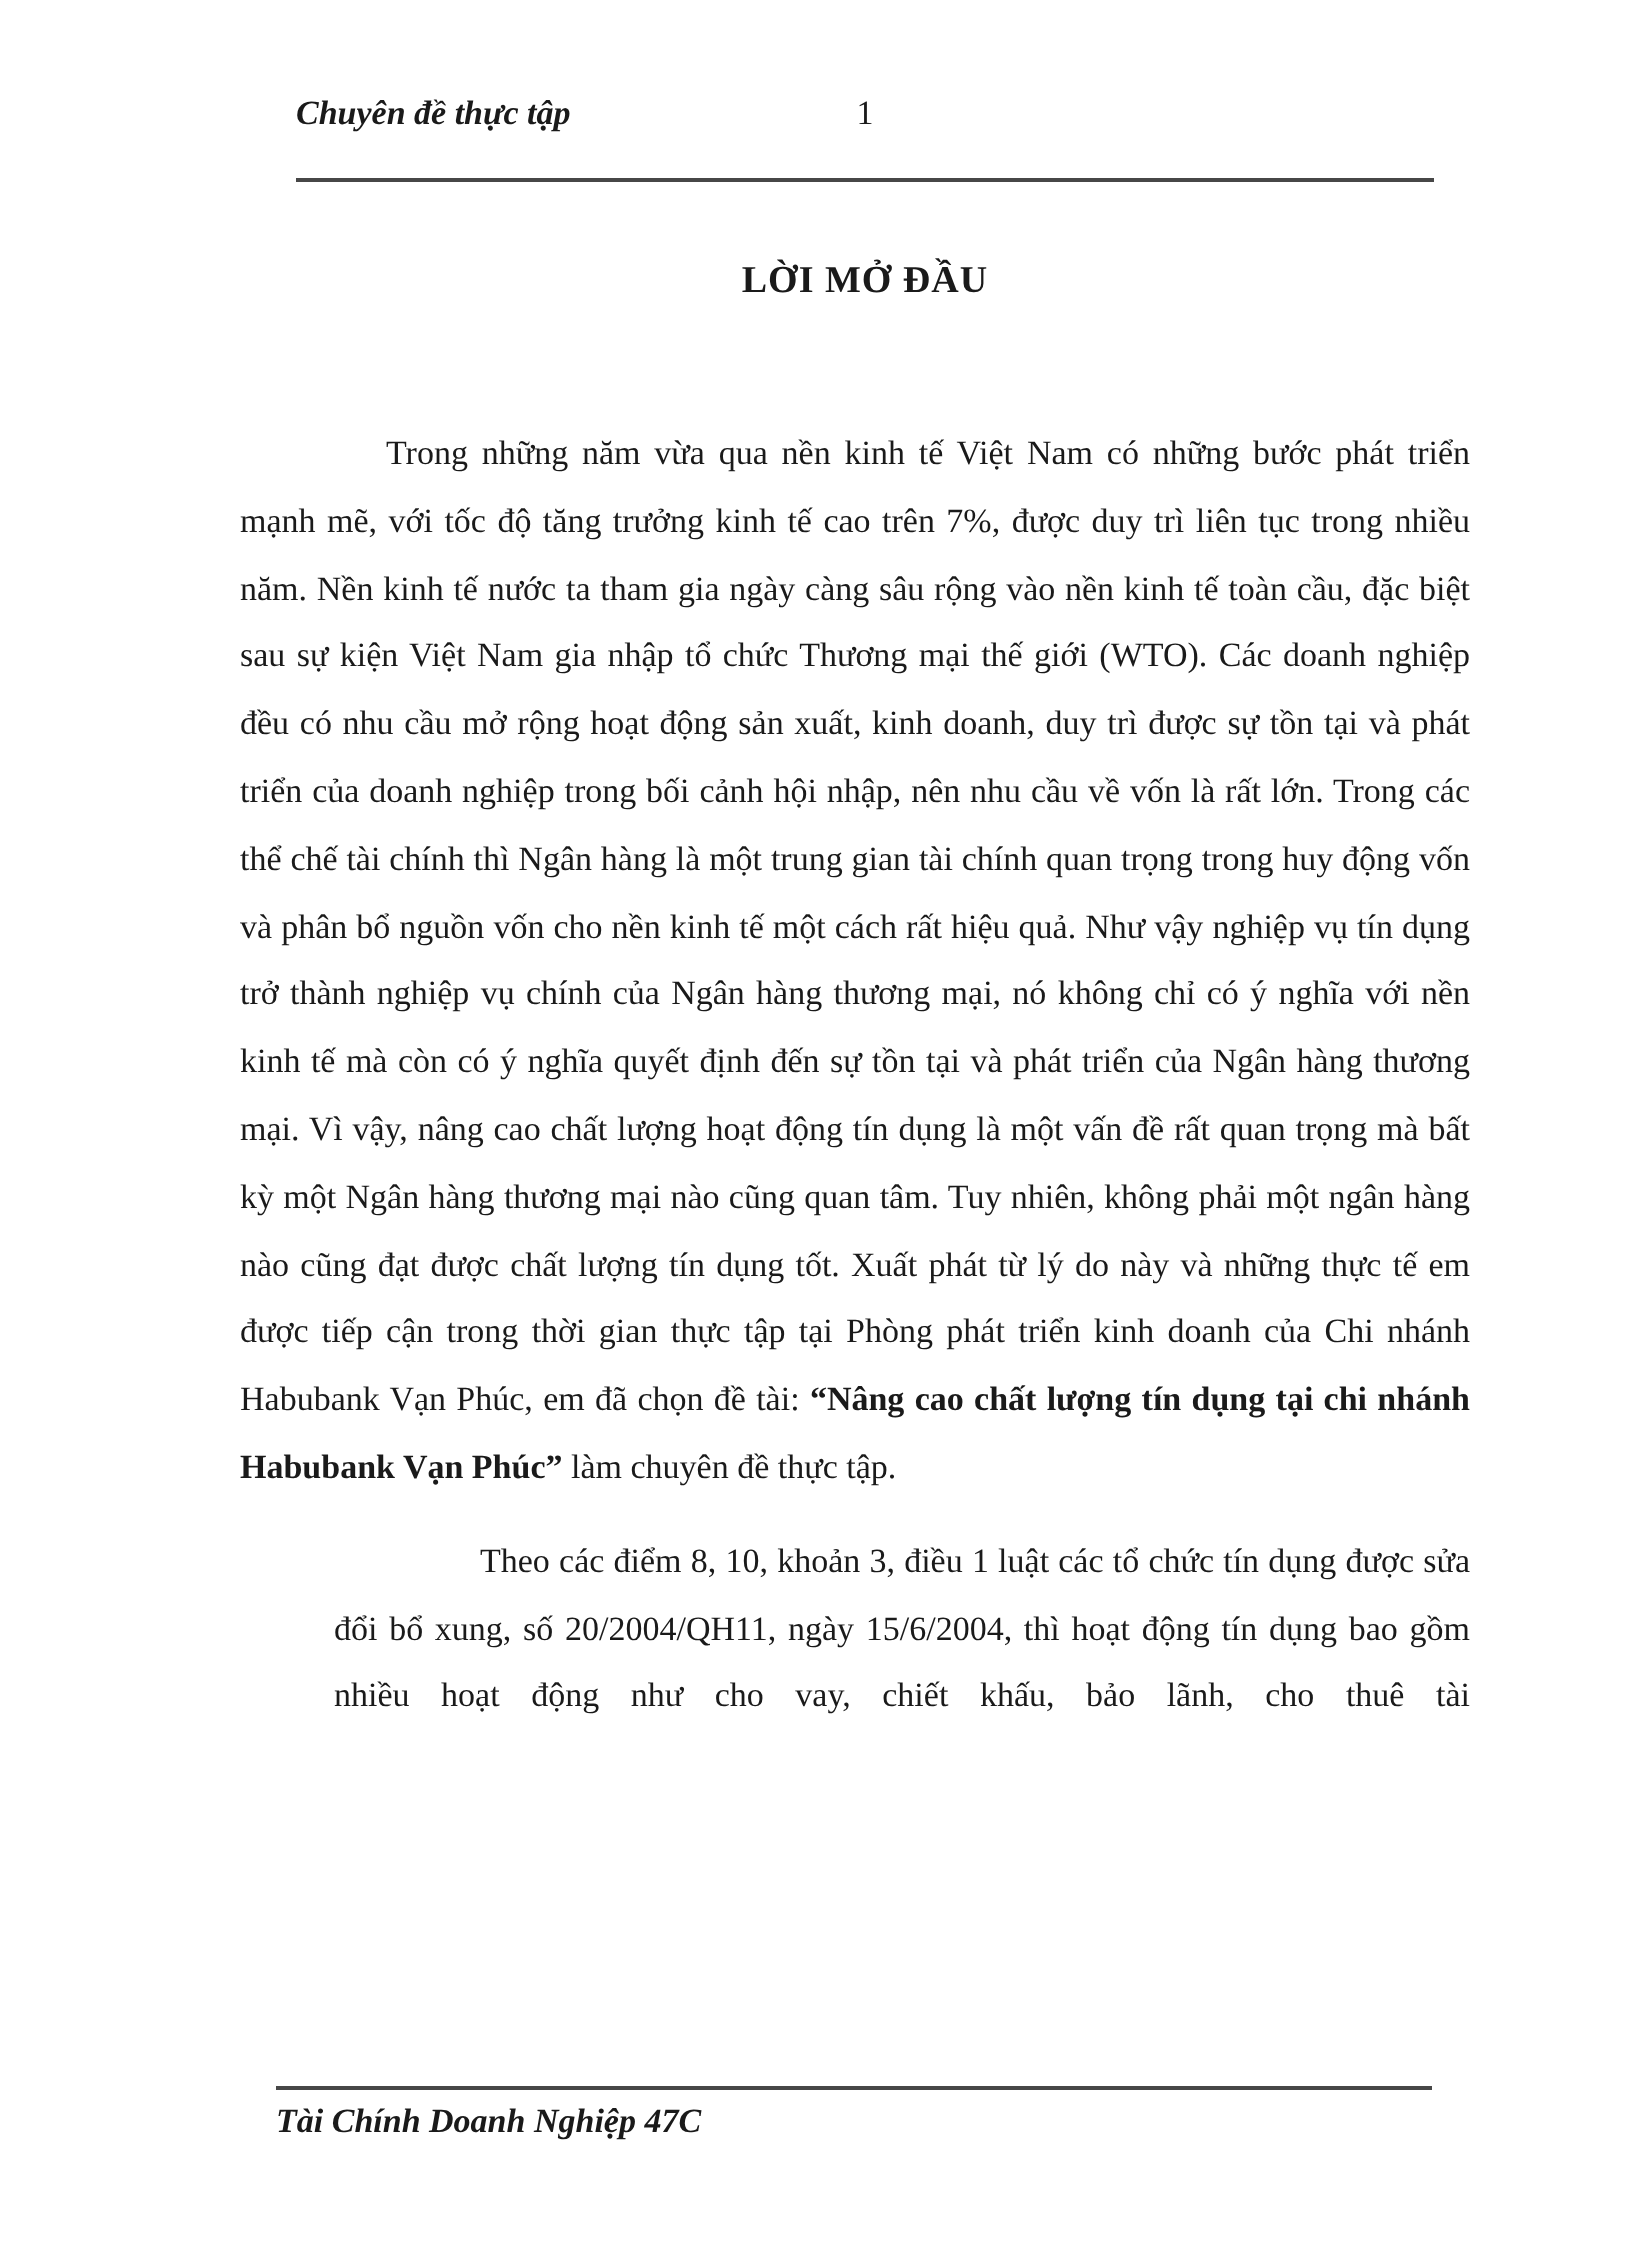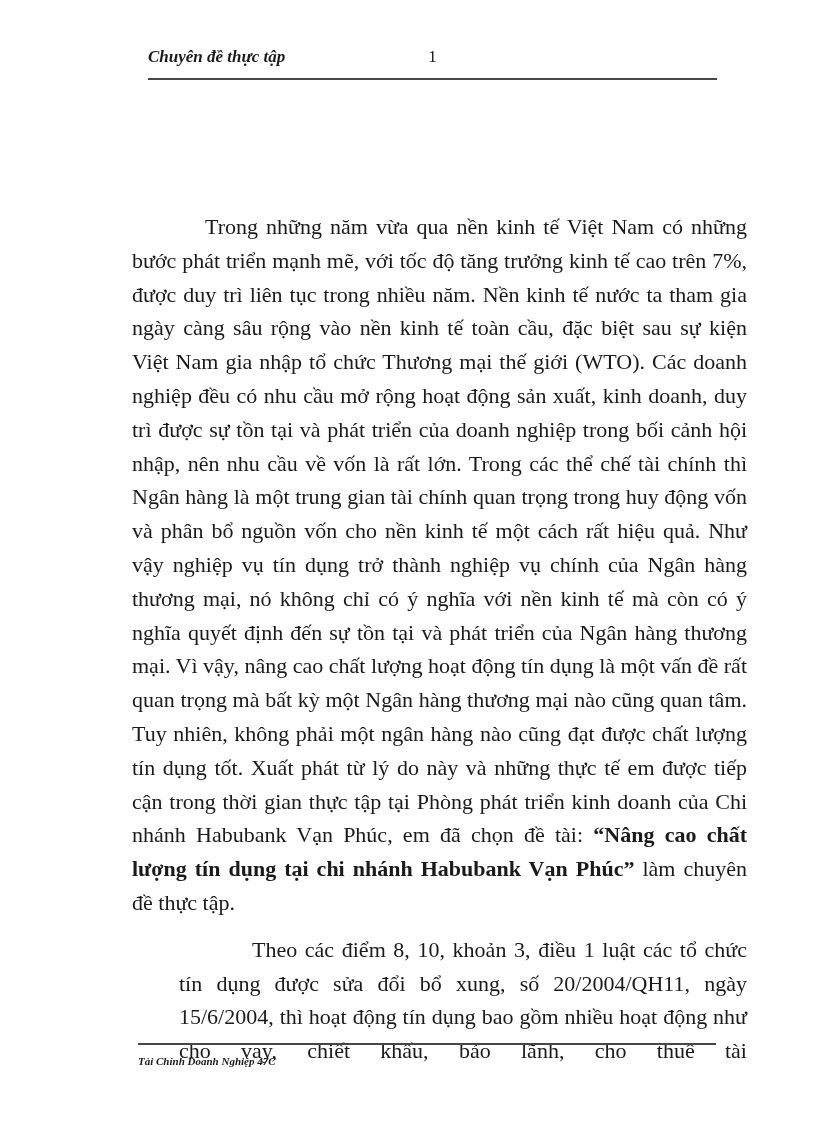--- a/index.html
+++ b/index.html
@@ -18,21 +18,21 @@
     color:var(--text);
     font-family:"Liberation Serif","DejaVu Serif",serif;
     overflow:hidden;
   }
   
   .header{
     position:absolute;
     top:46px;
     left:148px;
     width:569px;
-    padding-bottom:10px;
+    padding-bottom:21px;
     border-bottom:2px solid var(--rule);
     font-size:17px;
     line-height:22px;
   }
   .header-title{
     font-weight:bold;
     font-style:italic;
   }
   .page-number{
     position:absolute;
@@ -51,59 +51,60 @@
     text-align:center;
     font-size:19px;
     font-weight:bold;
     letter-spacing:0.5px;
     line-height:1.2;
   }
   
   .body-text{
     position:absolute;
     top:210px;
-    left:132px;
+    left:120px;
     width:615px;
-    font-size:22px;
+    font-size:17px;
     line-height:33.8px;
     text-align:justify;
   }
   .body-text p{
     text-indent:73px;
     margin-bottom:13px;
   }
   .body-text p.continues{
     text-align-last:justify;
     margin-bottom:0;
     margin-left:47px;
   }
   
   .footer{
     position:absolute;
     top:1043px;
     left:138px;
     width:578px;
     border-top:2px solid var(--rule);
     padding-top:5px;
-    font-size:11px;
+    font-size:17px;
     line-height:22px;
     font-weight:bold;
     font-style:italic;
   }
 </style>
 </head>
 <body>
 
 <div class="page">
 
   <div class="header">
     <span class="header-title">Chuyên đề thực tập</span>
     <span class="page-number">1</span>
   </div>
 
+  <div class="doc-title">LỜI MỞ ĐẦU</div>
 
   <div class="body-text">
     <p><span>Trong những năm vừa qua nền kinh tế Việt Nam có những bước phát triển mạnh mẽ, với tốc độ tăng trưởng kinh tế cao trên 7%, được duy trì liên tục trong nhiều năm. Nền kinh tế nước ta tham gia ngày càng sâu rộng vào nền kinh tế toàn cầu, đặc biệt sau sự kiện Việt Nam gia nhập tổ chức Thương mại thế giới (WTO). Các doanh nghiệp đều có nhu cầu mở rộng hoạt động sản xuất, kinh doanh, duy trì được sự tồn tại và phát triển của doanh nghiệp trong bối cảnh hội nhập, nên nhu cầu về vốn là rất lớn. Trong các thể chế tài chính thì Ngân hàng là một trung gian tài chính quan trọng trong huy động vốn và phân bổ nguồn vốn cho nền kinh tế một cách rất hiệu quả. Như vậy nghiệp vụ tín dụng trở thành nghiệp vụ chính của Ngân hàng thương mại, nó không chỉ có ý nghĩa với nền kinh tế mà còn có ý nghĩa quyết định đến sự tồn tại và phát triển của Ngân hàng thương mại. Vì vậy, nâng cao chất lượng hoạt động tín dụng là một vấn đề rất quan trọng mà bất kỳ một Ngân hàng thương mại nào cũng quan tâm. Tuy nhiên, không phải một ngân hàng nào cũng đạt được chất lượng tín dụng tốt. Xuất phát từ lý do này và những thực tế em được tiếp cận trong thời gian thực tập tại Phòng phát triển kinh doanh của Chi nhánh Habubank Vạn Phúc, em đã chọn đề tài: </span><span style="font-weight: bold;">“Nâng cao chất lượng tín dụng tại chi nhánh Habubank Vạn Phúc”</span><span> làm chuyên đề thực tập.</span></p>
     <p class="continues"><span>Theo các điểm 8, 10, khoản 3, điều 1 luật các tổ chức tín dụng được sửa đổi bổ xung, số 20/2004/QH11, ngày 15/6/2004, thì hoạt động tín dụng bao gồm nhiều hoạt động như cho vay, chiết khấu, bảo lãnh, cho thuê tài</span></p>
   </div>
 
   <div class="footer">
     <span>Tài Chính Doanh Nghiệp 47C</span>
   </div>
 

